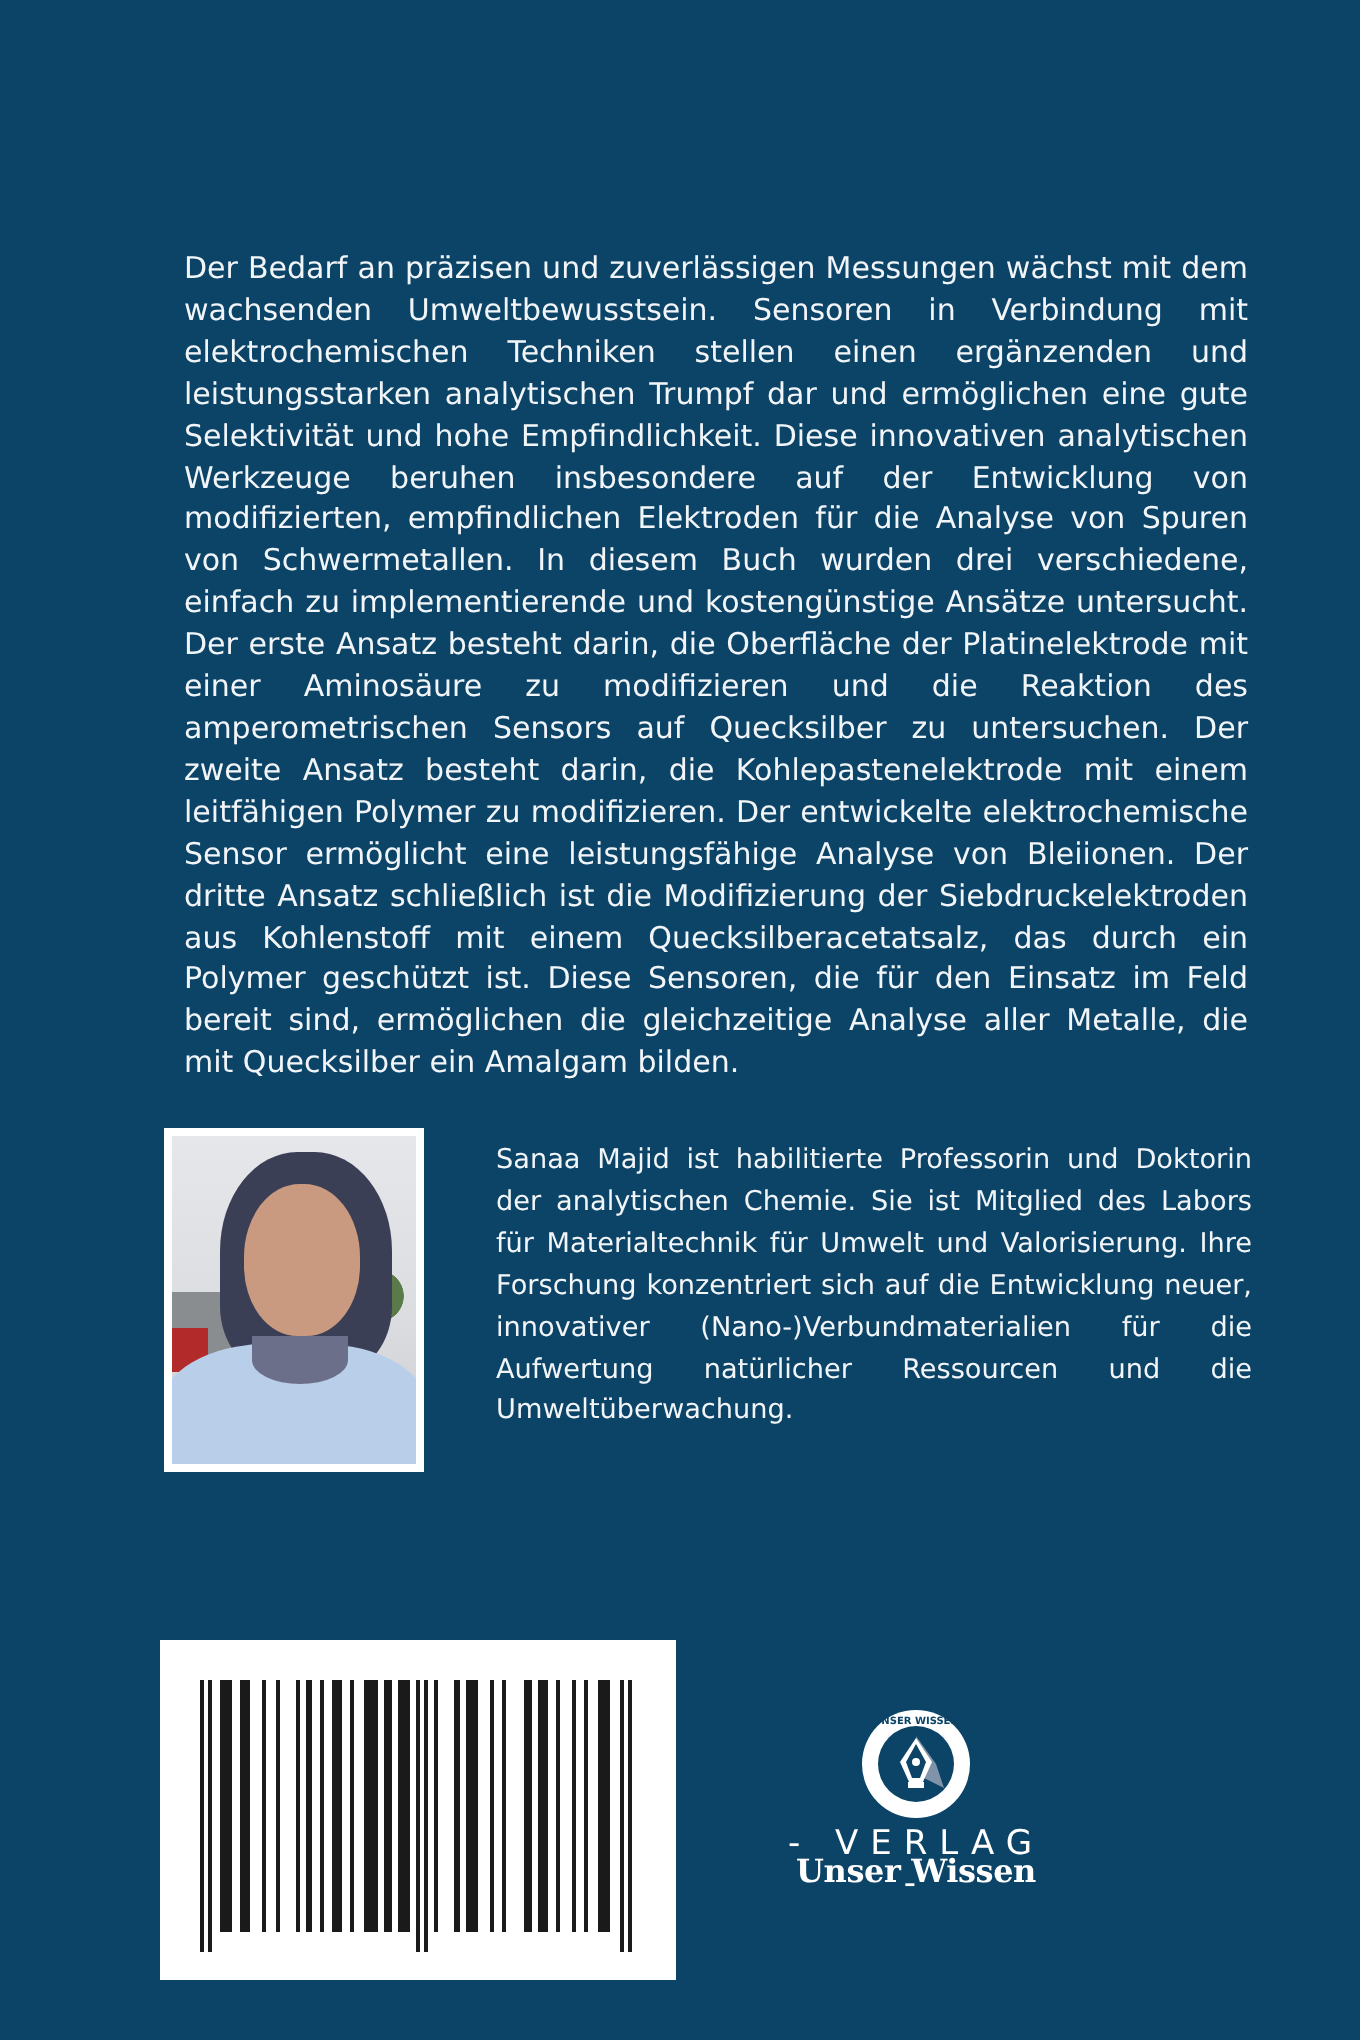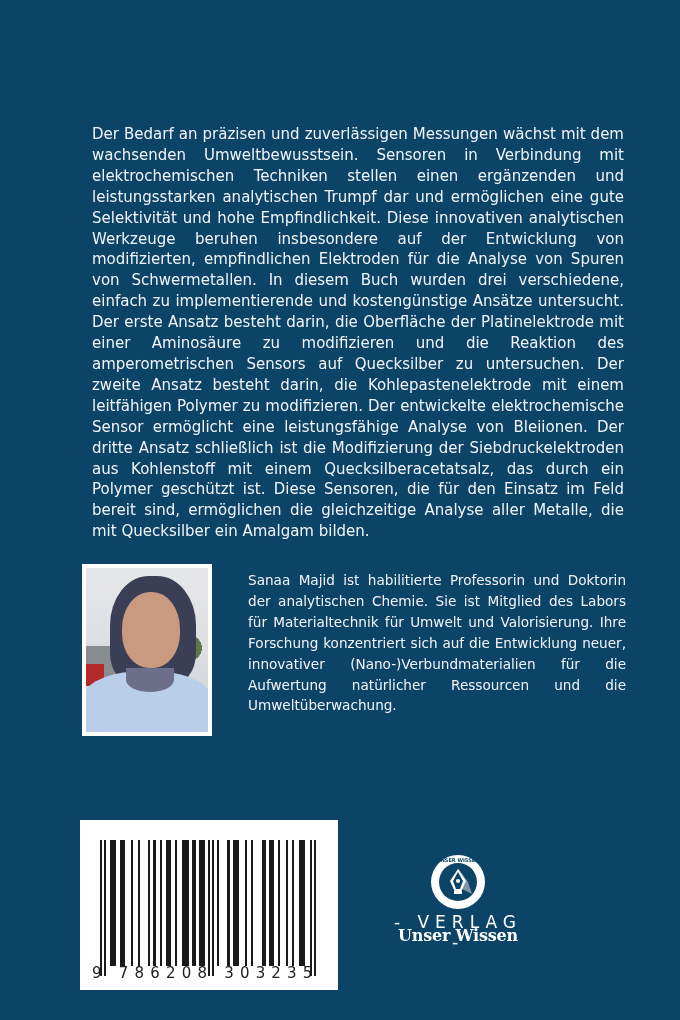--- a/index.html
+++ b/index.html
@@ -142,21 +142,20 @@
       <rect x="182" y="20" width="4" height="126"></rect>
       <rect x="189" y="20" width="5" height="126"></rect>
       <rect x="198" y="20" width="2" height="126"></rect>
       <rect x="206" y="20" width="2" height="126"></rect>
       <rect x="212" y="20" width="2" height="126"></rect>
       <rect x="219" y="20" width="6" height="126"></rect>
       <rect x="230" y="20" width="2" height="136"></rect>
       <rect x="234" y="20" width="2" height="136"></rect>
     </g>
   </svg>
-  <div class="isbn-digits">9 786208 303235</div>
 </div>
 
 <div class="publisher">
   <svg class="pub-logo" width="56" height="56" viewBox="0 0 56 56">
     <circle cx="28" cy="28" r="27" fill="#ffffff"></circle>
     <circle cx="28" cy="28" r="19" fill="#0c4468"></circle>
     <path d="M28 14 L38 28 L42 40 L30 34 Z" fill="#7f94a8"></path>
     <path d="M28 15 L36 27 L31 38 L25 38 L20 27 Z" fill="#ffffff"></path>
     <path d="M28 18 L33 27 L30 35 L26 35 L23 27 Z" fill="#0c4468"></path>
     <circle cx="28" cy="27" r="2" fill="#ffffff"></circle>

